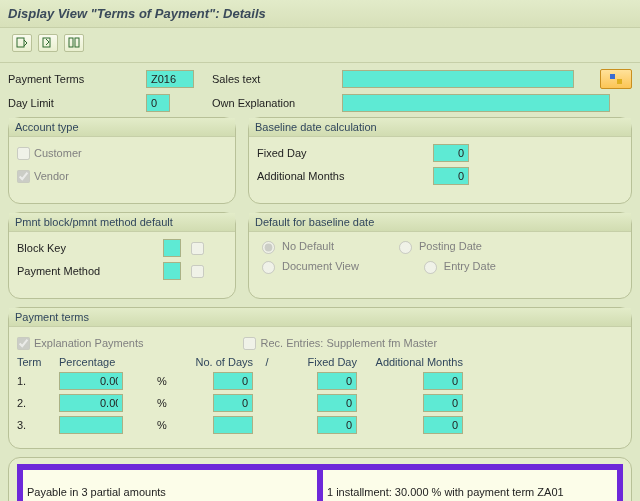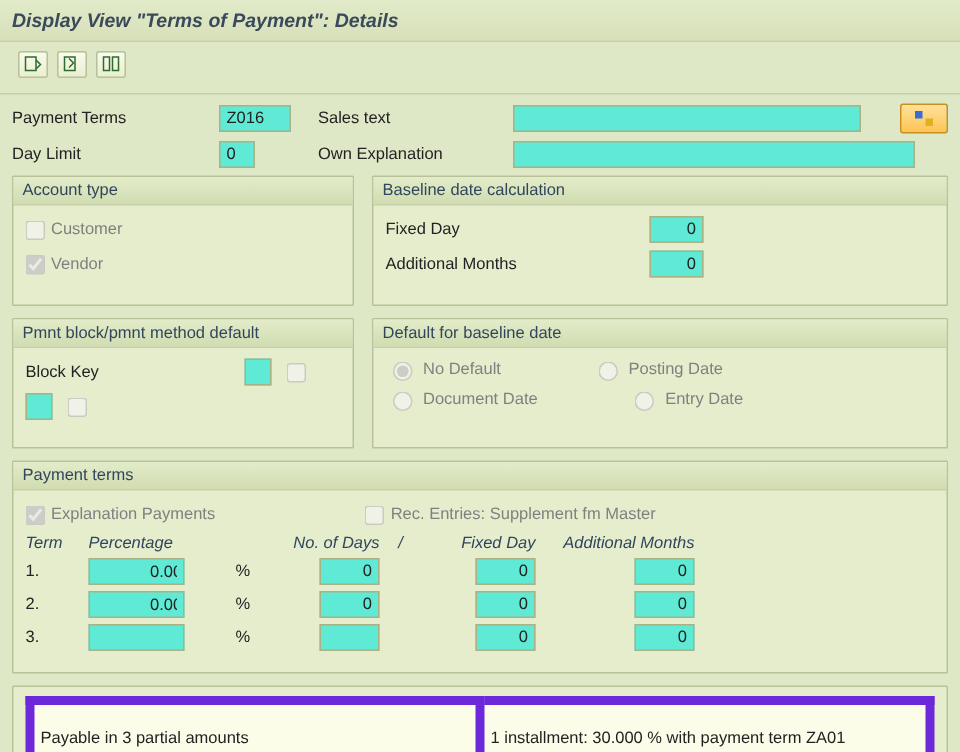--- a/index.html
+++ b/index.html
@@ -54,40 +54,40 @@
     border: 1px solid #c98f1f;
     background: linear-gradient(#ffe19a,#fcc555);
     border-radius: 2px;
     display: inline-flex;
     align-items: center; justify-content: center;
   }
   .two-col { display: flex; gap: 12px; margin-top: 4px; }
   .panel, .panel-wide {
     border: 1px solid #b8c198;
     background: #e6edcd;
-    border-radius: 1px;
+    border-radius: 12px;
   }
   .panel { padding: 0 0 8px 0; }
   .panel-head {
     background: linear-gradient(#e3ecc9,#d1dcb1);
     border-bottom: 1px solid #c6cfa8;
     padding: 3px 6px;
     color: #30465c;
     font-weight: normal;
   }
   .panel-body { padding: 6px 8px; }
   .panel-body .row { height: 20px; margin-bottom: 3px; }
   .w-sm { width: 36px; text-align: right; }
   .w-lg { width: 248px; }
   .chk { display: inline-flex; align-items: flex-start; gap: 4px; }
   .chk input { margin: 0; }
   .grey-lbl { color: #808080; }
   .radio { display: inline-flex; align-items: center; gap: 4px; color: #808080; }
   .radio-row { display: flex; gap: 60px; margin-bottom: 4px; }
-  .colh { color: #30465c; font-style: italic; }
+  .colh { color: #30465c; }
   .terms-grid { display: grid; grid-template-columns: 36px 92px 14px 76px 16px 76px 100px; gap: 4px 6px; align-items: center; }
   .pct { width: 64px; text-align: right; padding-left: 40px; }
   .expl-table {
     width: 100%;
     border-collapse: collapse;
   }
   .expl-table td {
     border: 6px solid #6d28d9;
     background: #fcfde9;
     padding: 16px 4px;
@@ -182,20 +182,21 @@
     <div class="panel" style="width:228px">
       <div class="panel-head">Pmnt block/pmnt method default</div>
       <div class="panel-body">
         <div class="row">
           <span style="width:146px">Block Key</span>
           <input class="txt txt-ro" style="width: 18px;">
           <span style="width:6px"></span>
           <input type="checkbox" disabled="" style="">
         </div>
         <div class="row">
+          <span style="width:146px">Payment Method</span>
           <input class="txt txt-ro" style="width: 18px;">
           <span style="width:6px"></span>
           <input type="checkbox" disabled="" style="">
         </div>
       </div>
     </div>
     <div class="panel" style="flex:1">
       <div class="panel-head">Default for baseline date</div>
       <div class="panel-body">
         <div class="radio-row">
@@ -204,21 +205,21 @@
               <span>No Default</span>
             </label>
           <label class="radio">
               <input type="radio" disabled="" style="">
               <span>Posting Date</span>
             </label>
         </div>
         <div class="radio-row">
           <label class="radio">
               <input type="radio" disabled="" style="">
-              <span>Document Date</span>
+              <span>Document View</span>
             </label>
           <label class="radio">
               <input type="radio" disabled="" style="">
               <span>Entry Date</span>
             </label>
         </div>
       </div>
     </div>
   </div>
 

